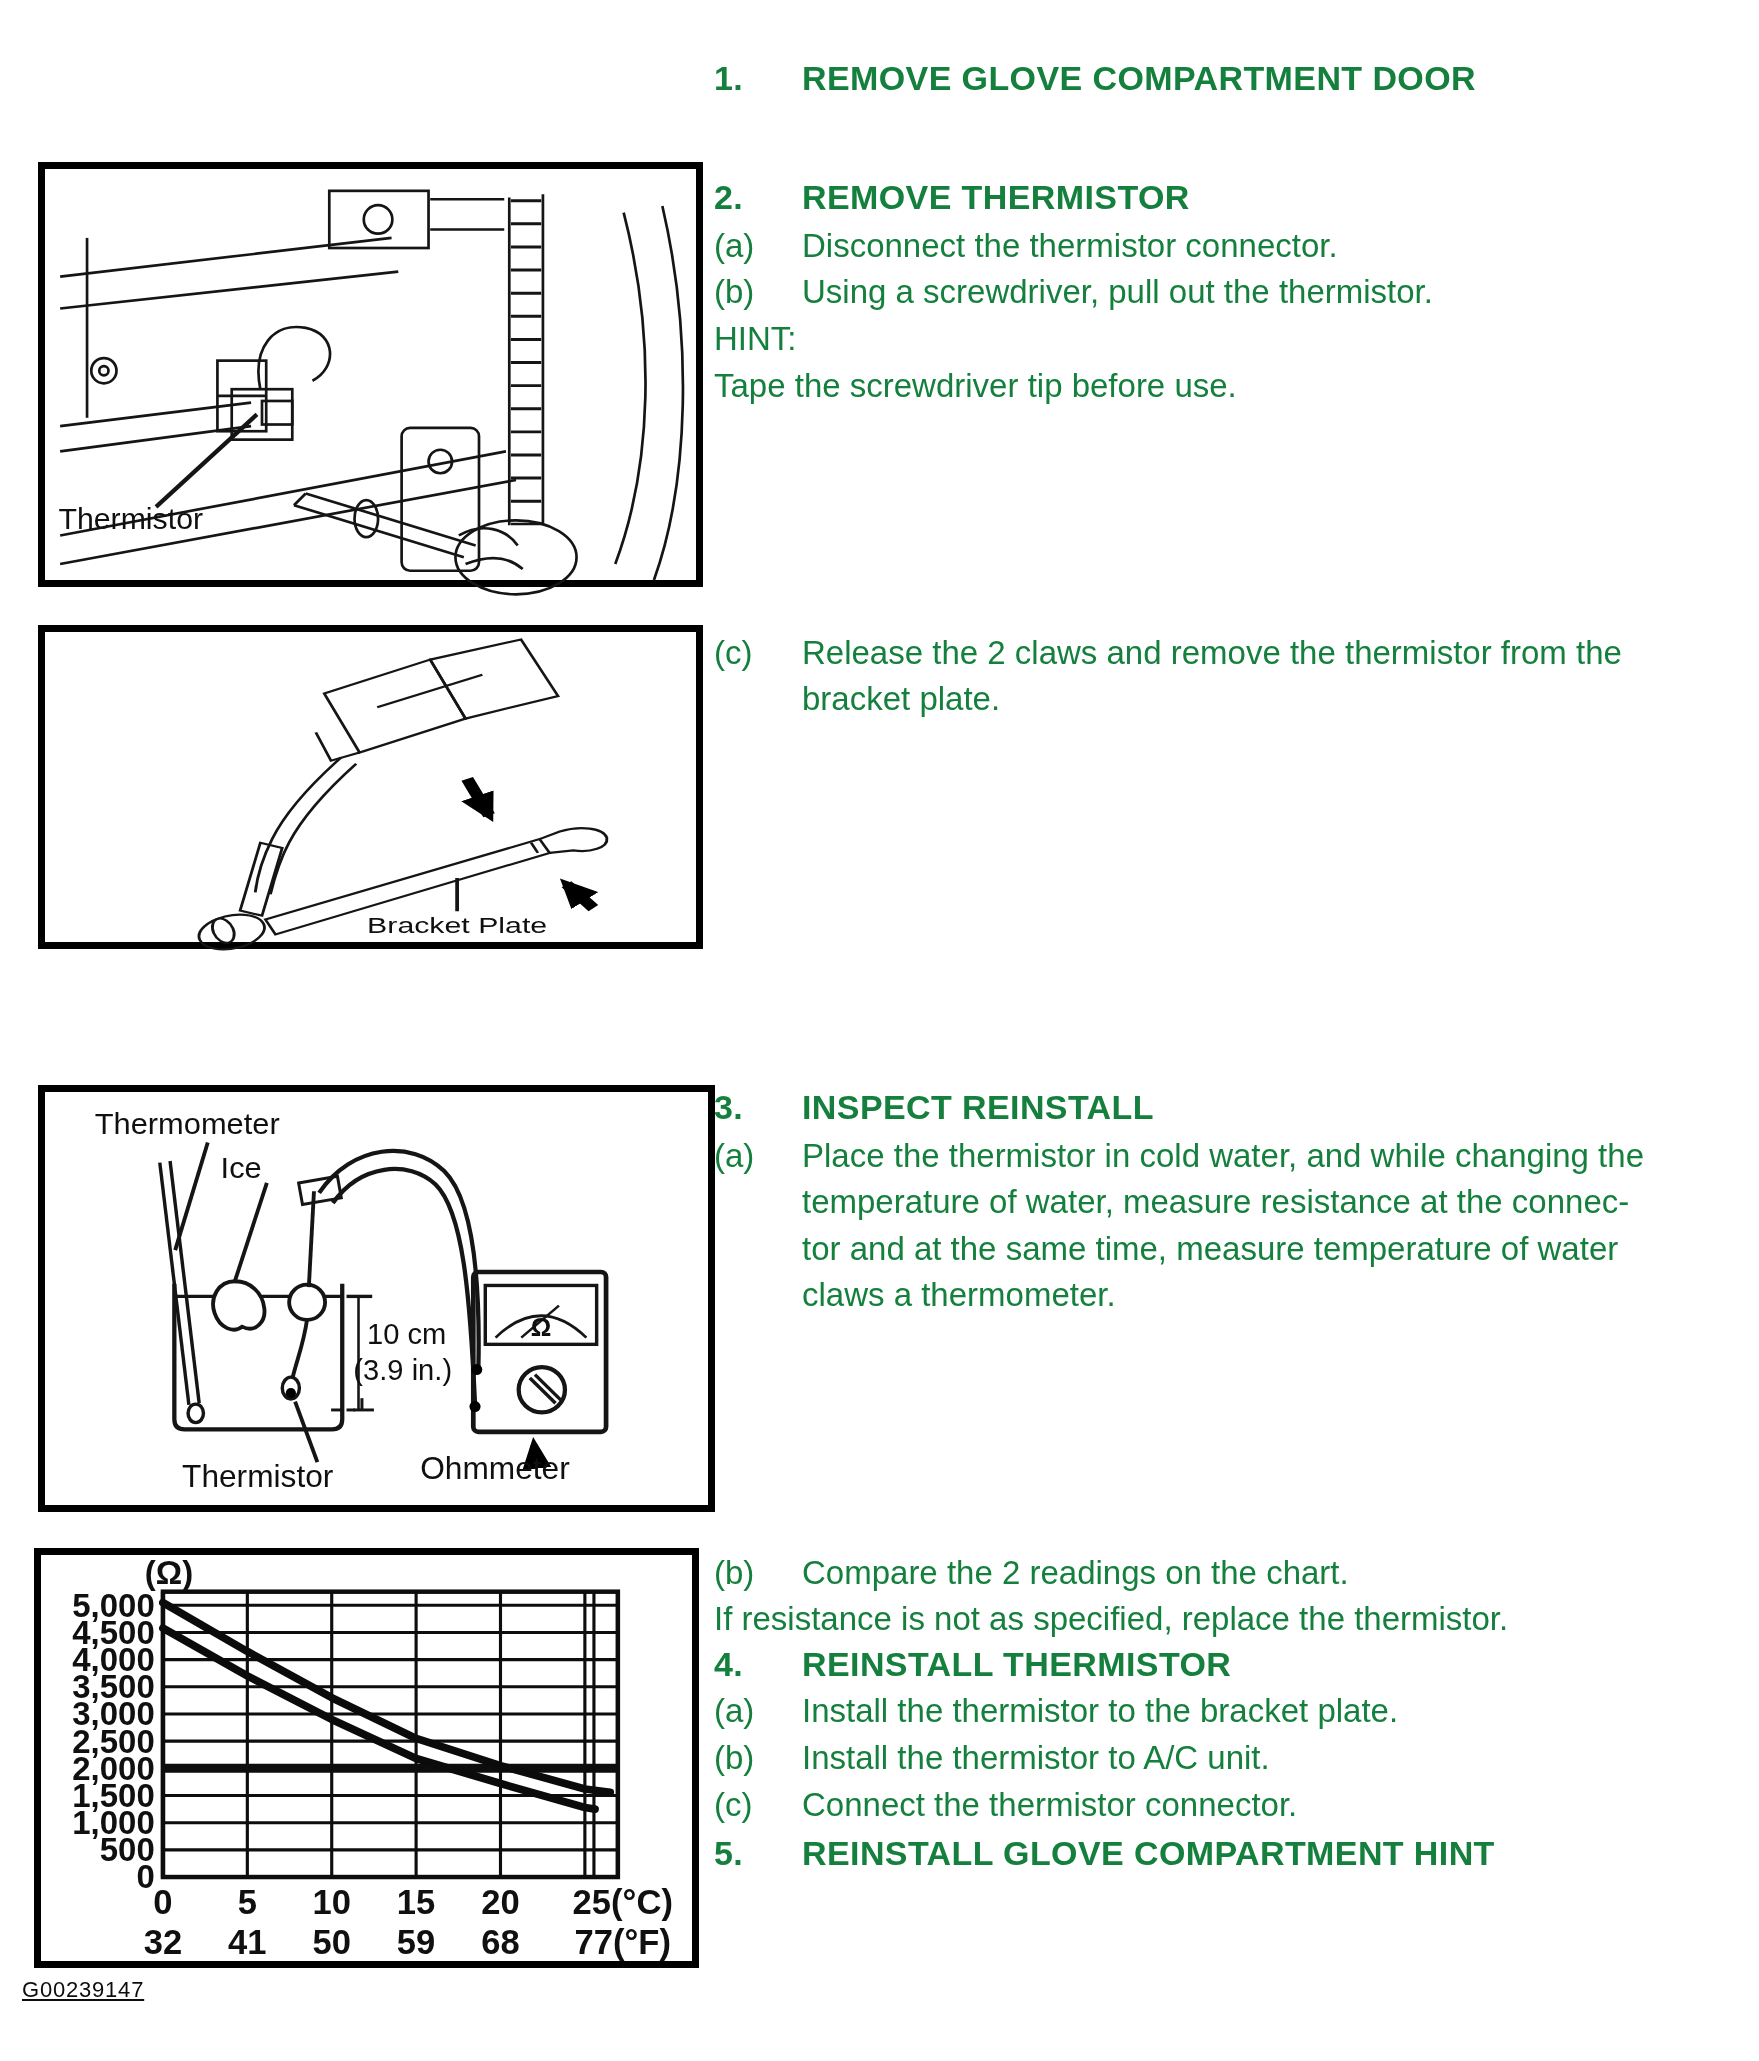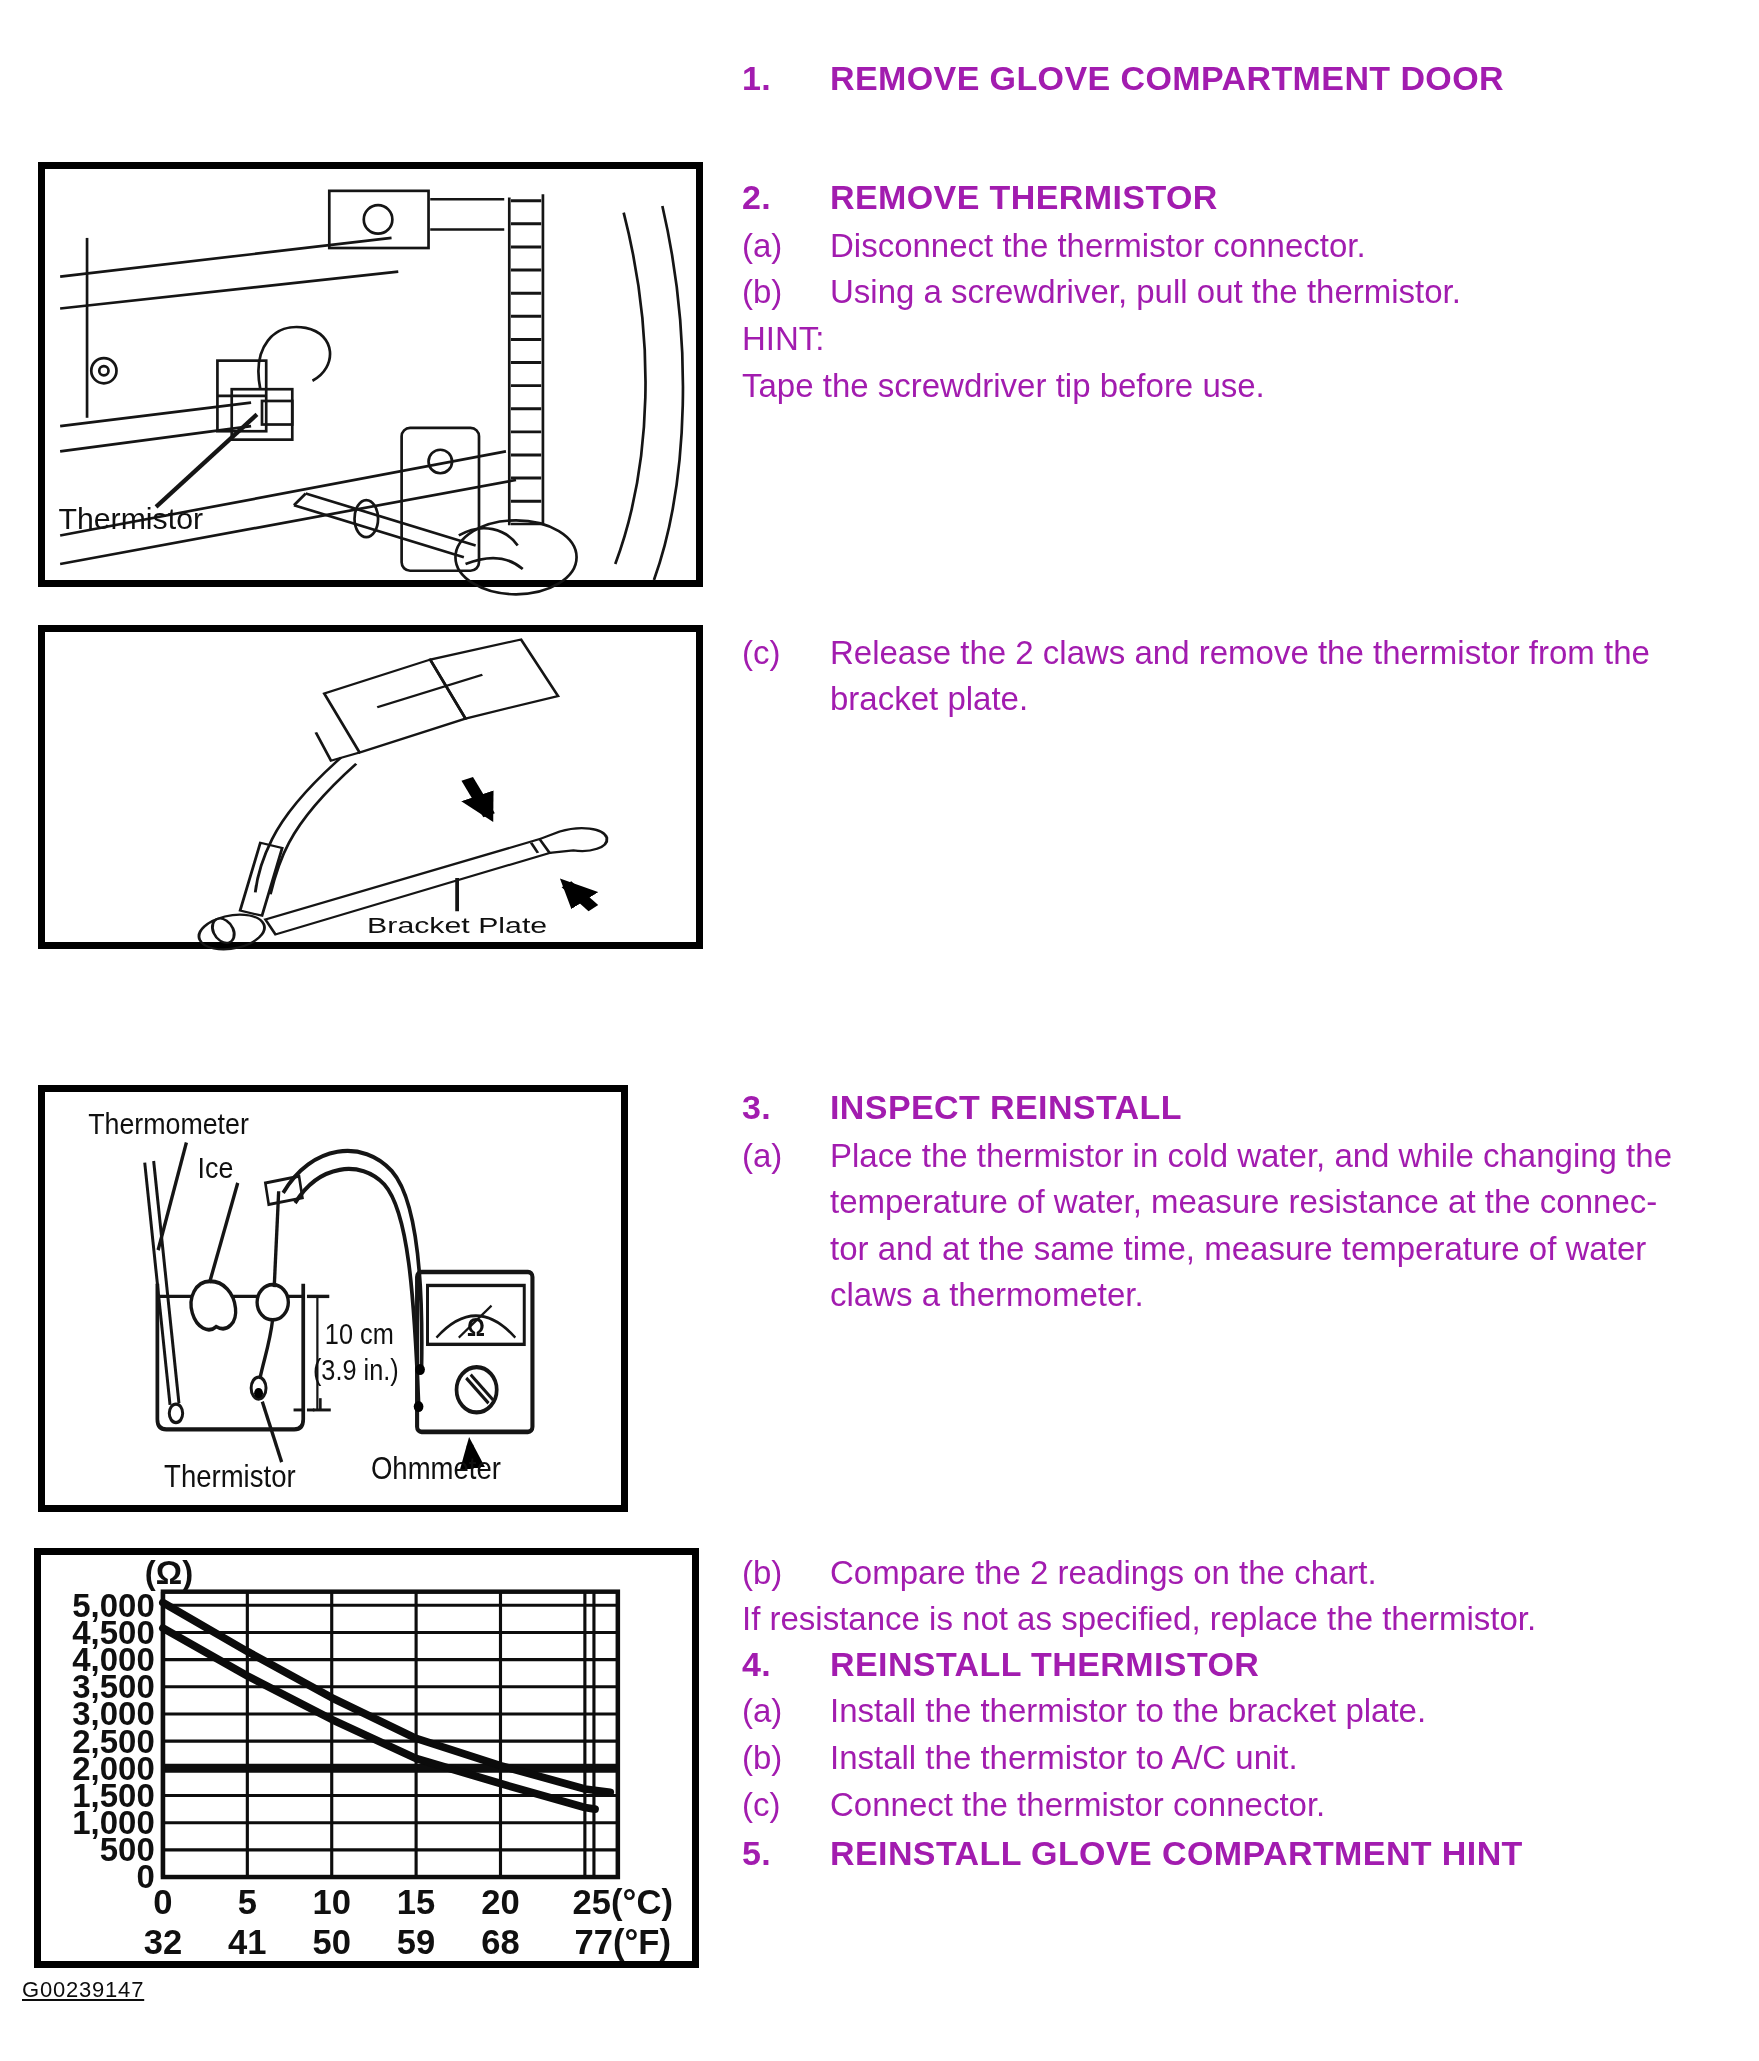--- a/index.html
+++ b/index.html
@@ -7,21 +7,21 @@
     width:1760px;height:2062px;position:relative;background:#ffffff;
     font-family:"Liberation Sans", sans-serif;color:#0c0c0c;overflow:hidden;
   }
   .fig{
     position:absolute;background:#fff;border:7.6px solid #000;box-sizing:border-box;
   }
   .fig svg{display:block;width:100%;height:100%;overflow:visible;}
   svg text{font-family:"Liberation Sans", sans-serif;fill:#101010;}
   .figlabel{font-size:36px;}
   .smlabel{font-size:34px;}
-  .ln{position:absolute;left:742px;font-size:33px;white-space:nowrap;color:#a21caf;}
+  .ln{position:absolute;left:714px;font-size:33px;white-space:nowrap;color:#15803d;}
   .ln .num{display:inline-block;width:88px;}
   .ln.cont{padding-left:88px;}
   .hd{font-weight:bold;font-size:34px;letter-spacing:0.4px;}
   .ytick{font-size:40px;font-weight:700;}
   .xtick{font-size:42px;font-weight:700;}
   .gcode{position:absolute;left:22px;top:1977px;font-size:22px;letter-spacing:0.8px;text-decoration:underline;}
 </style>
 </head>
 <body>
 
@@ -89,21 +89,21 @@
       <path d="M490,392 L490,445" stroke-width="4.5"></path>
     </g>
     <g stroke="#000" fill="none">
       <line x1="502" y1="234" x2="528" y2="292" stroke-width="15" marker-end="url(#ah2)"></line>
       <line x1="652" y1="440" x2="620" y2="402" stroke-width="15" marker-end="url(#ah2)"></line>
     </g>
     <text x="490" y="480" text-anchor="middle" class="figlabel">Bracket Plate</text>
   </svg>
 </div>
 
-<div class="fig" style="left:38px;top:1085px;width:590px;height:427px;text-align:center;">
+<div class="fig" style="left:38px;top:1085px;width:677px;height:427px;text-align:center;">
   <svg viewBox="0 0 774 491" preserveAspectRatio="none">
     <defs>
       <marker id="ah3" markerUnits="userSpaceOnUse" markerWidth="38" markerHeight="34" refX="28" refY="17" orient="auto">
         <path d="M0,0 L38,17 L0,34 z" fill="#000"></path>
       </marker>
     </defs>
     <g stroke="#151515" fill="none">
 
       <path d="M151,228 L151,389 Q151,401 163,401 L335,401 Q347,401 347,389 L347,228" stroke-width="5"></path>
       <line x1="151" y1="243" x2="347" y2="243" stroke-width="4"></line>

